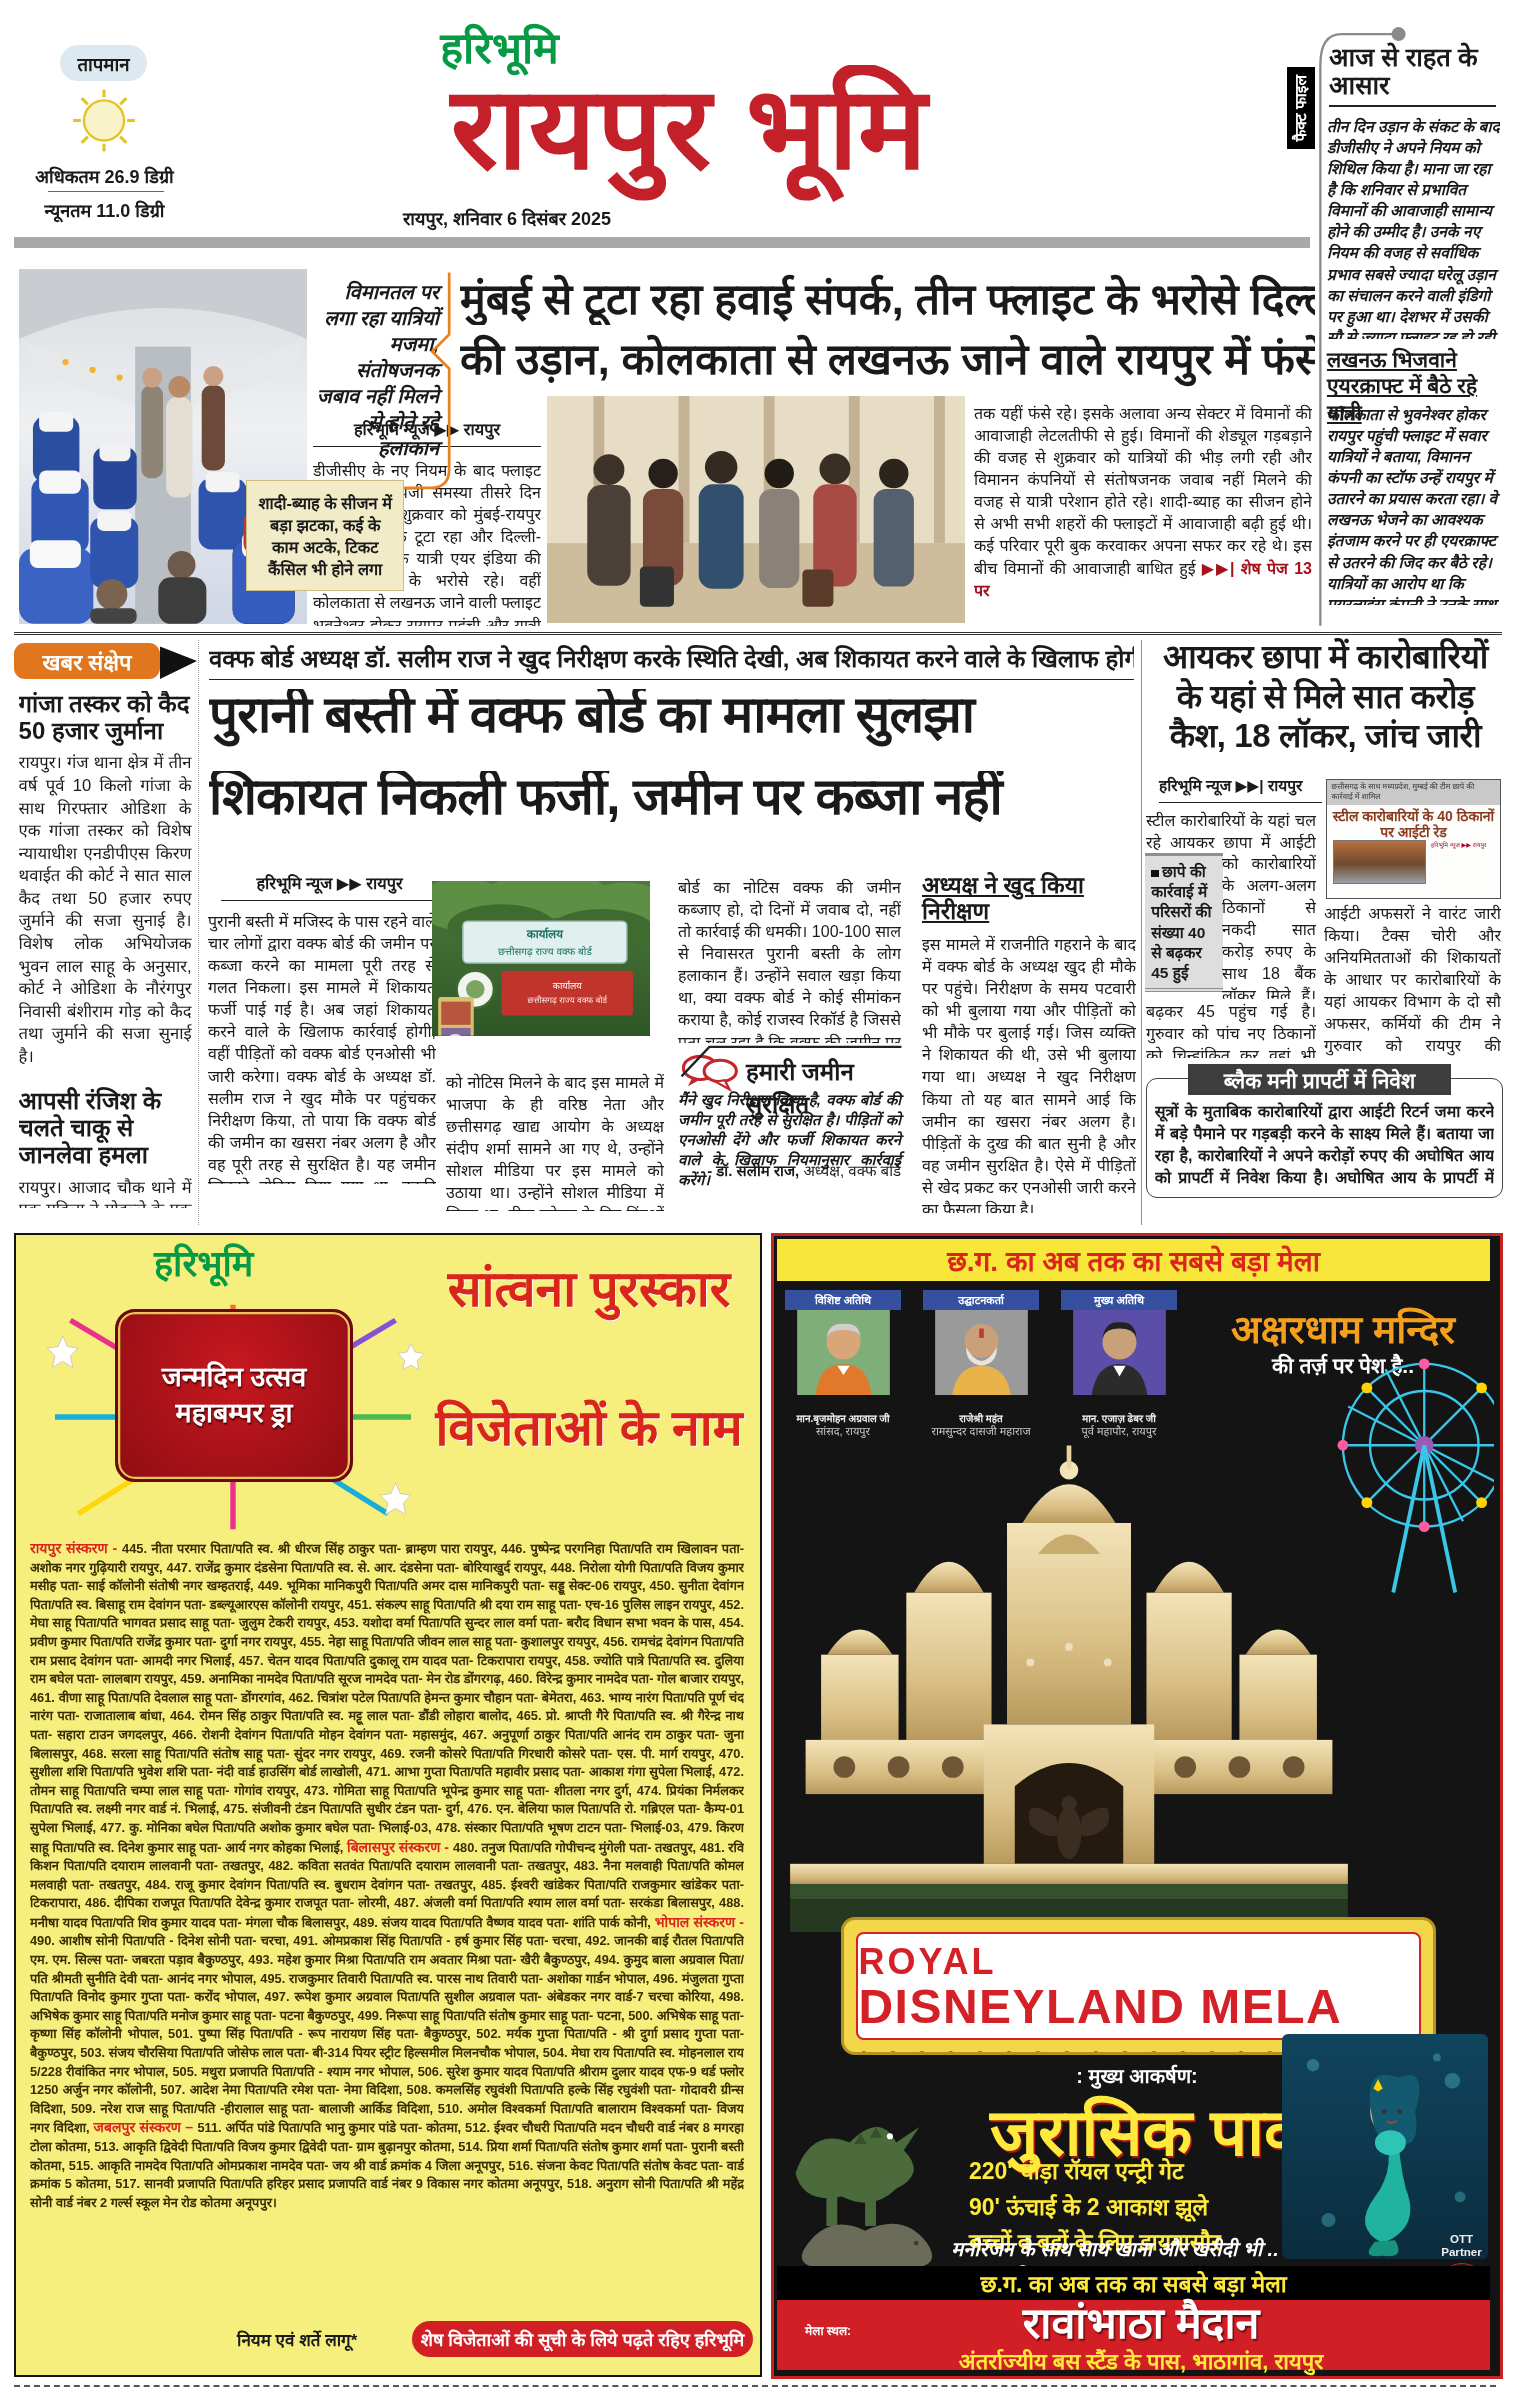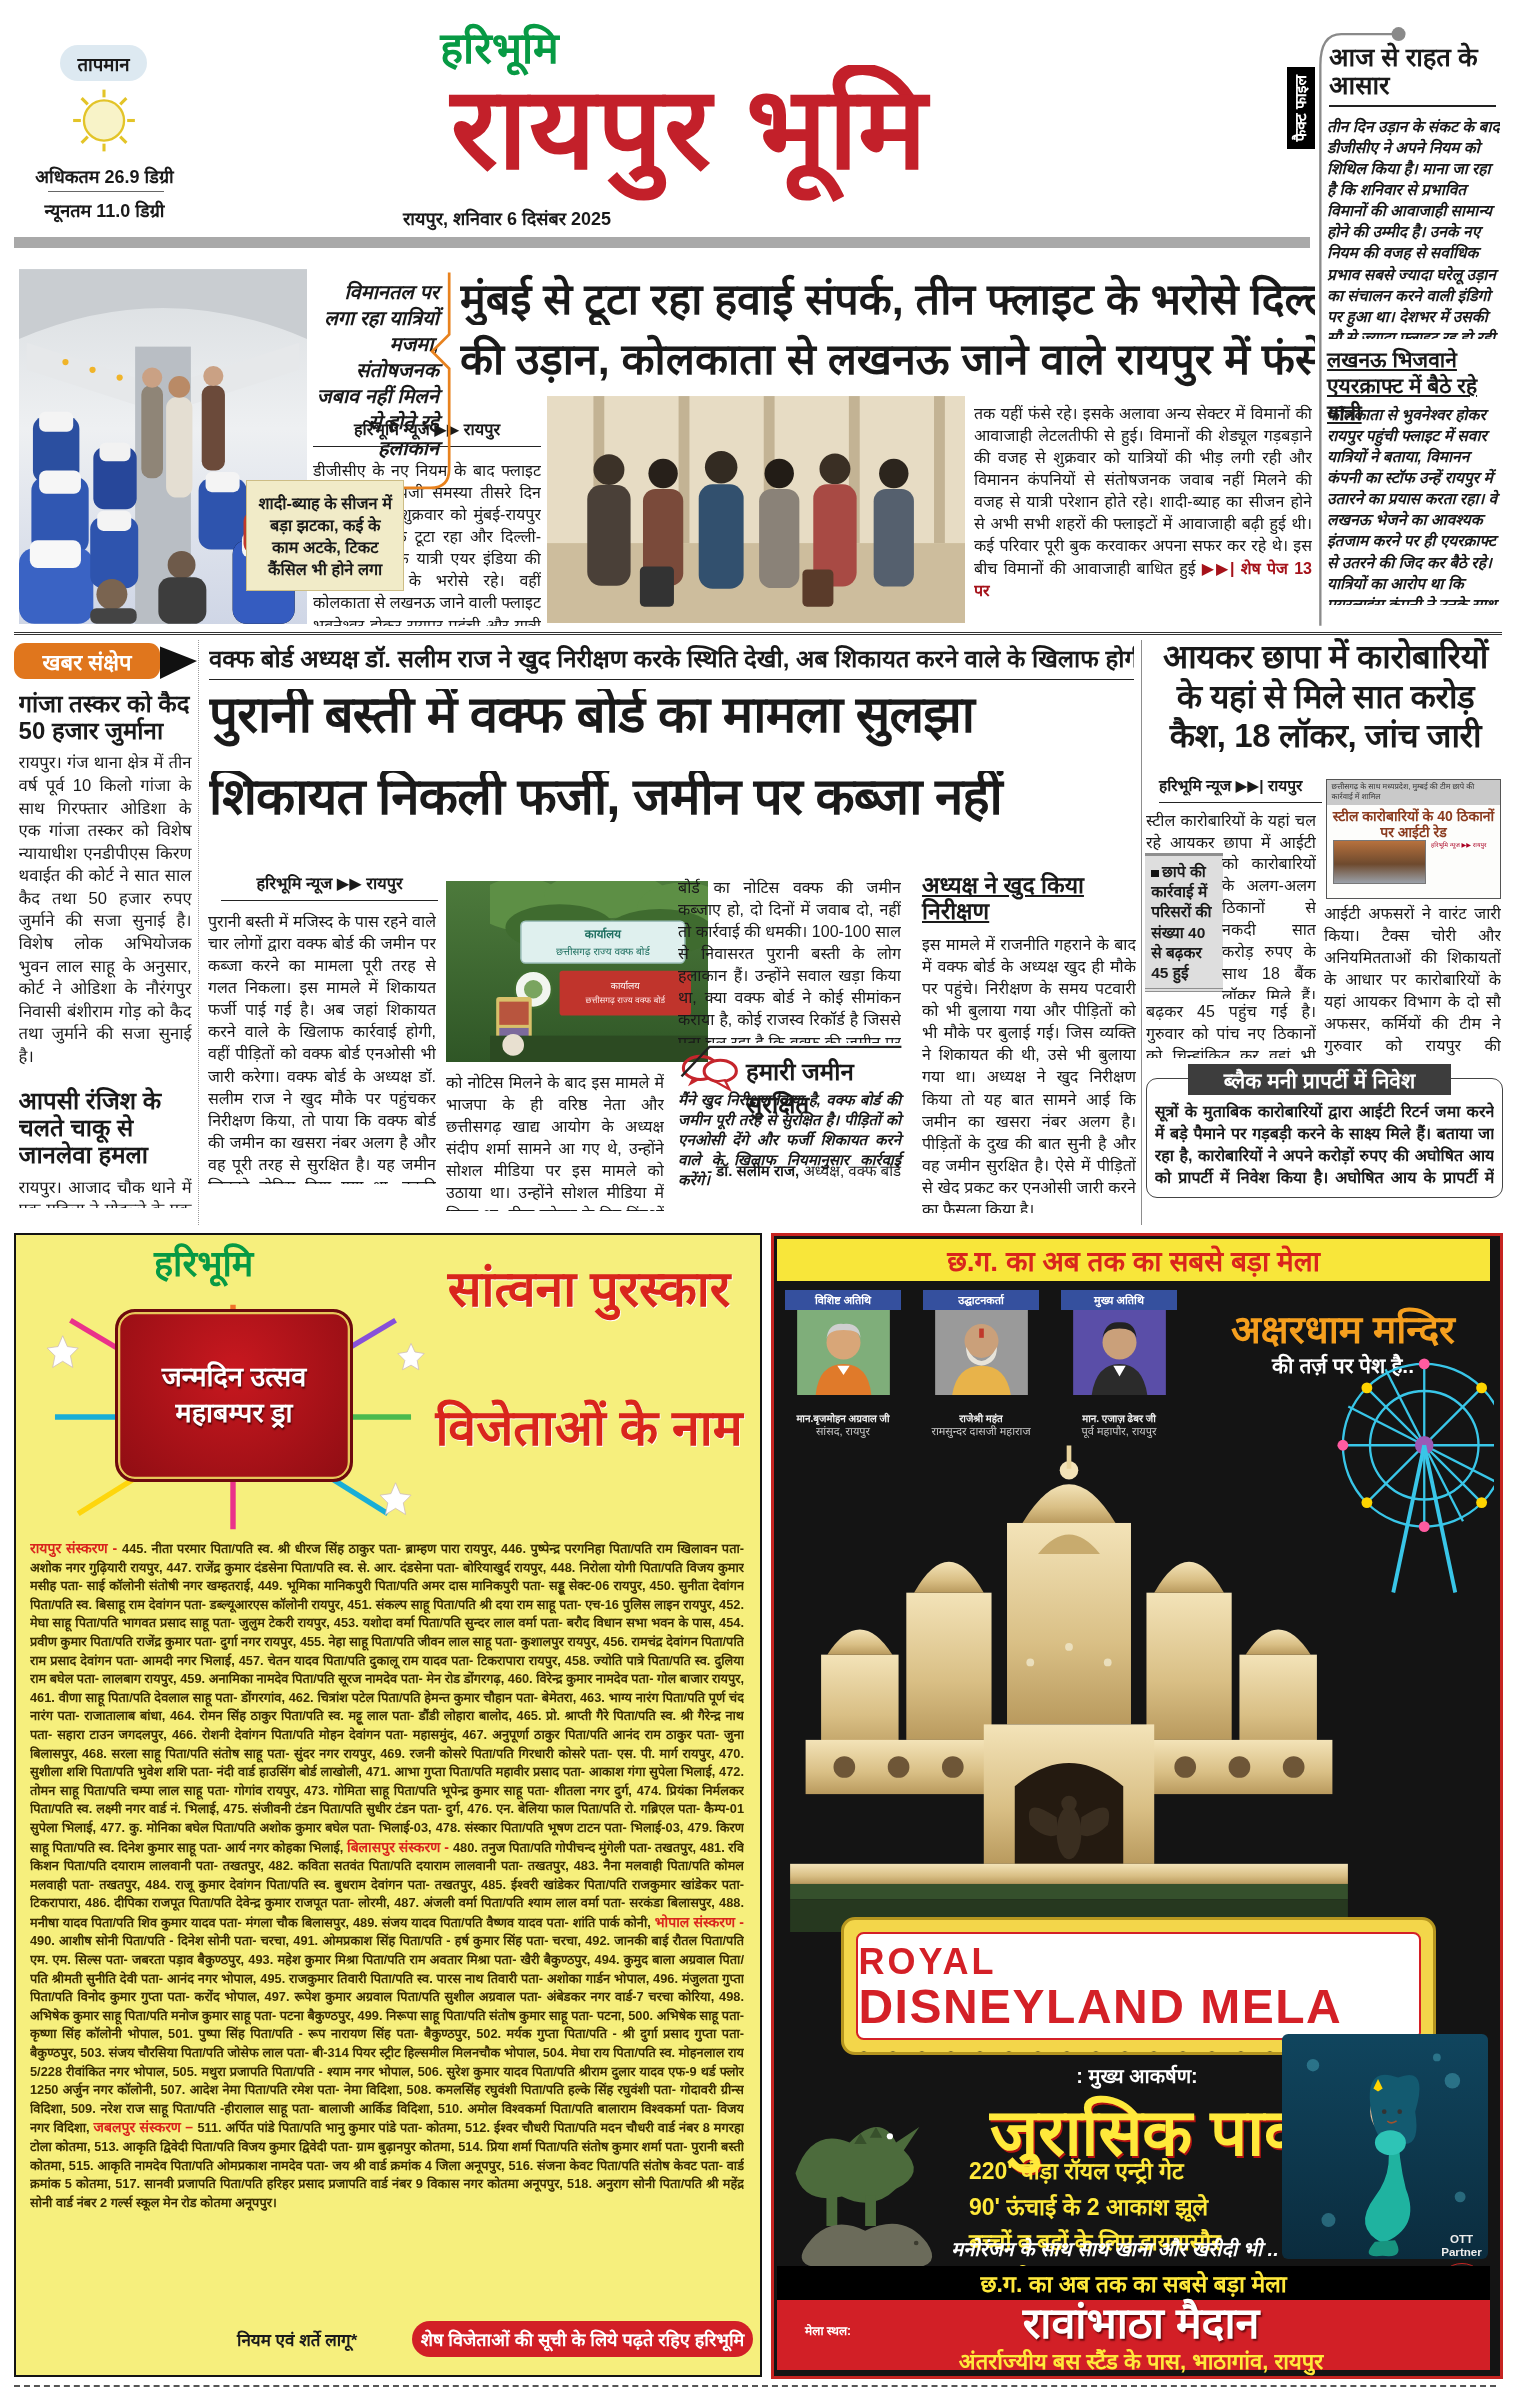--- a/index.html
+++ b/index.html
@@ -259,21 +259,21 @@
 
   <div class="abs vline-dot" style="left:198px;top:640px;height:585px;"></div>
 
   <div class="abs kicker clip" style="left:209px;top:641px;width:925px;">वक्फ बोर्ड अध्यक्ष डॉ. सलीम राज ने खुद निरीक्षण करके स्थिति देखी, अब शिकायत करने वाले के खिलाफ होगी कार्रवाई</div>
   <div class="abs waqf-hl clip" style="left:209px;top:689px;width:929px;height:73px;white-space:nowrap;">पुरानी बस्ती में वक्फ बोर्ड का मामला सुलझा</div>
   <div class="abs waqf-hl clip" style="left:209px;top:771px;width:929px;height:74px;white-space:nowrap;">शिकायत निकली फर्जी, जमीन पर कब्जा नहीं</div>
 
   <div class="abs byline ctr" style="left:221px;top:872px;width:217px;">हरिभूमि न्यूज ▶▶ रायपुर</div>
   <div class="abs bodytxt just clip" style="left:208px;top:911px;width:228px;height:273px;">पुरानी बस्ती में मजिस्द के पास रहने वाले चार लोगों द्वारा वक्फ बोर्ड की जमीन पर कब्जा करने का मामला पूरी तरह से गलत निकला। इस मामले में शिकायत फर्जी पाई गई है। अब जहां शिकायत करने वाले के खिलाफ कार्रवाई होगी, वहीं पीड़ितों को वक्फ बोर्ड एनओसी भी जारी करेगा। वक्फ बोर्ड के अध्यक्ष डॉ. सलीम राज ने खुद मौके पर पहुंचकर निरीक्षण किया, तो पाया कि वक्फ बोर्ड की जमीन का खसरा नंबर अलग है और वह पूरी तरह से सुरक्षित है। यह जमीन जिनको नोटिस दिया गया था, उनकी जमीन से तीन सौ मीटर दूर है। वक्फ बोर्ड प्रदेशभर में वक्फ की जमीनों को लेकर लगातार नोटिस देने का काम कर रहा है। ठीक दीपावली के पहले पुरानी बस्ती के तीन लोगों</div>
 
-  <div class="abs clip" style="left:446px;top:881px;width:218px;height:181px;background:linear-gradient(#4d7a3c,#2f5626);padding-left:44px;">
+  <div class="abs clip" style="left:432px;top:881px;width:218px;height:155px;background:linear-gradient(#4d7a3c,#2f5626);">
     <svg width="218" height="181" viewBox="0 0 282 234">
       <g fill="#5d8f45">
           <ellipse cx="40" cy="30" rx="60" ry="34"></ellipse>
           <ellipse cx="150" cy="18" rx="80" ry="30"></ellipse>
           <ellipse cx="250" cy="36" rx="60" ry="34"></ellipse>
         </g>
       <g fill="#3f6b2f">
           <ellipse cx="90" cy="60" rx="70" ry="30"></ellipse>
           <ellipse cx="220" cy="66" rx="70" ry="30"></ellipse>
         </g>

